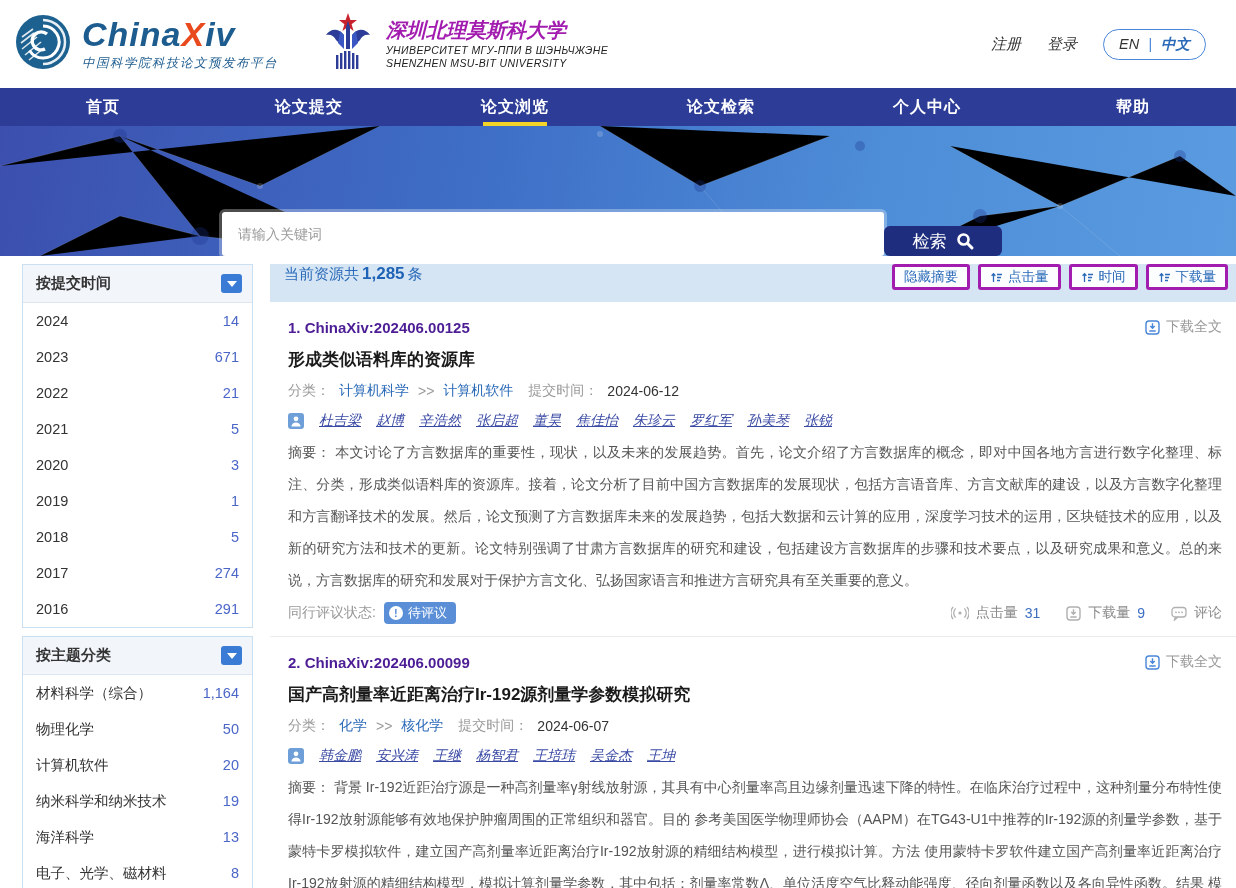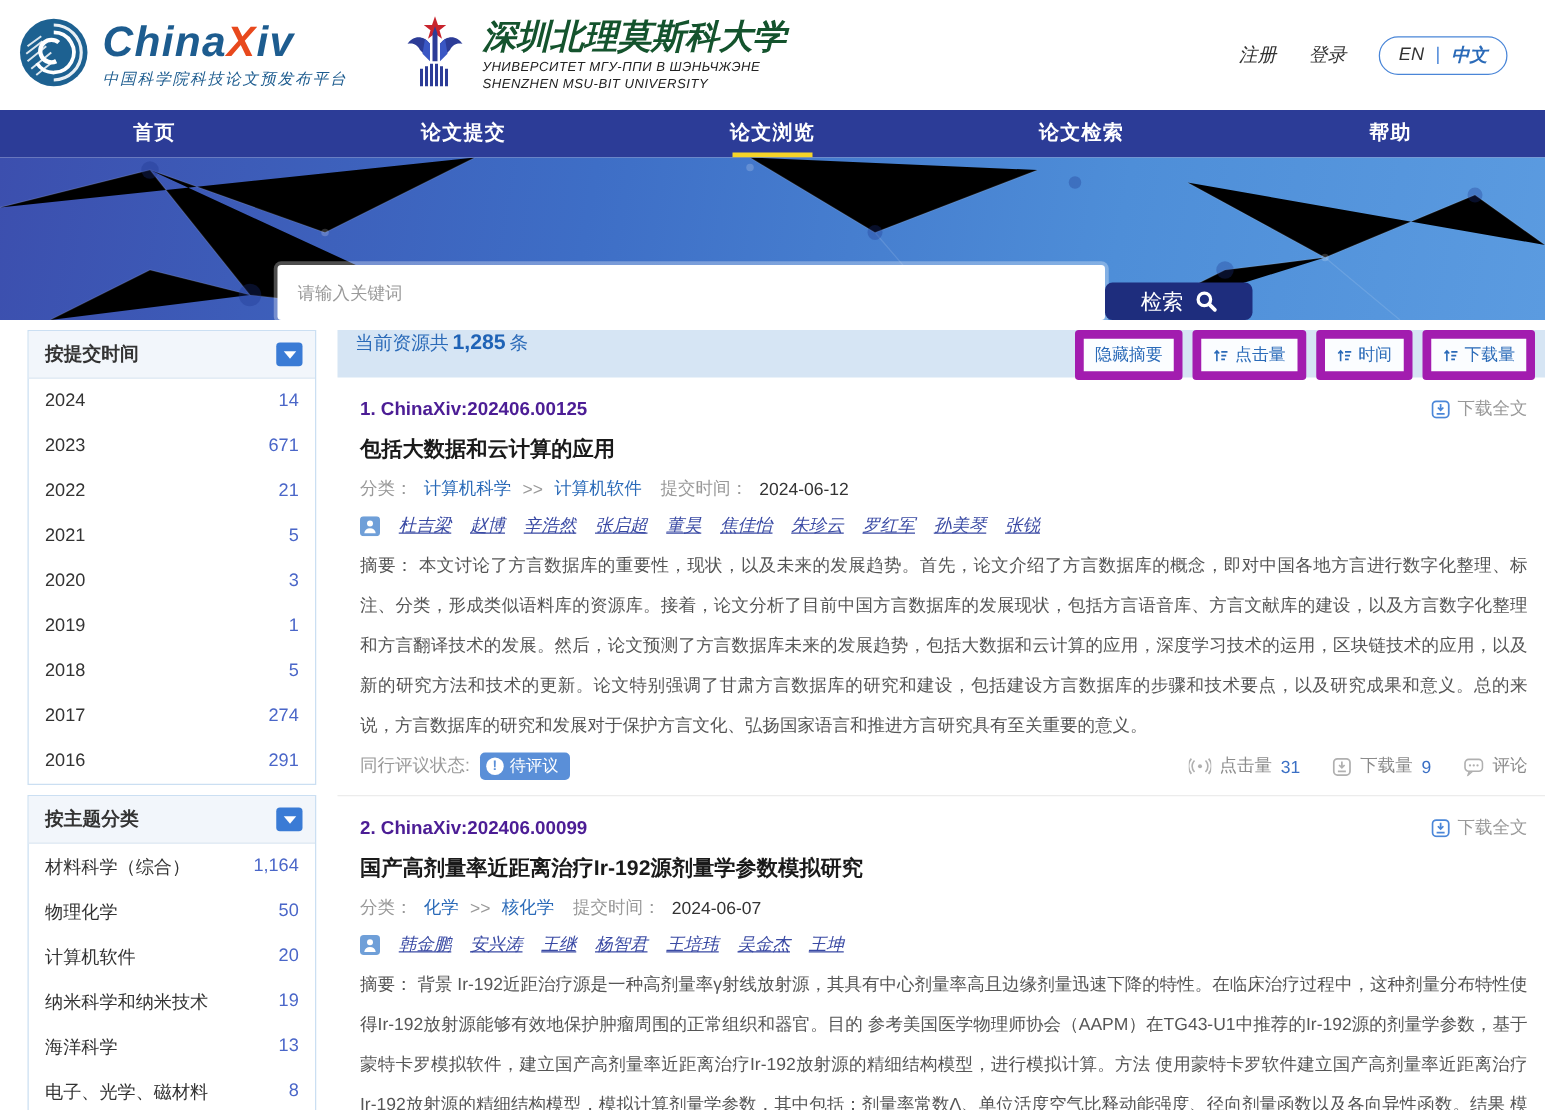--- a/index.html
+++ b/index.html
@@ -8,21 +8,21 @@
 
   
   .header { height:88px; display:flex; align-items:center; padding:0 30px 0 14px; background:#fff;font-style:italic; }
   .logo-block { display:flex; align-items:center; gap:10px; cursor:pointer; }
   .logo-text-wrap { display:flex; flex-direction:column; }
   .logo-title { font-size:34px; font-weight:600; color:#1d5c8f; letter-spacing:1px; line-height:1; }
   .logo-title .x { color:#e8491d; }
   .logo-sub { font-size:12.5px; color:#1d5c8f; margin-top:4px; letter-spacing:1.5px; }
   .uni-block { display:flex; align-items:center; gap:12px; margin-left:44px; cursor:pointer; }
   .uni-text { display:flex; flex-direction:column; }
-  .uni-cn { font-family:"Liberation Serif","DejaVu Serif",serif; font-size:27px; font-weight:700; color:#14532d; line-height:1.1; }
+  .uni-cn { font-family:"Liberation Serif","DejaVu Serif",serif; font-size:20px; font-weight:700; color:#a21caf; line-height:1.1; }
   .uni-ru { font-size:10.5px; color:#222; margin-top:3px; letter-spacing:.4px; }
   .uni-en { font-size:10.5px; color:#222; margin-top:1px; letter-spacing:.4px; }
   .header-right { margin-left:auto; display:flex; align-items:center; gap:26px; font-size:15px; color:#333; }
   .hlink { cursor:pointer; }
   .lang-pill { border:1px solid #4a86d8; border-radius:999px; padding:5px 15px; display:flex; gap:9px; font-size:14.5px; cursor:pointer; align-items:center; }
   .lang-en { color:#333; }
   .lang-sep { color:#4a86d8; }
   .lang-zh { color:#2a6ab8; font-weight:700; }
 
   
@@ -52,21 +52,21 @@
   .tri-down { width:0; height:0; border:5px solid transparent; border-top:6px solid #fff; margin-top:5px; }
   .side-item { height:36px; display:flex; align-items:center; justify-content:space-between; padding:0 13px;
     font-size:14.5px; color:#333; cursor:pointer; }
   .side-item .count { color:#4a66c8; }
 
   .main { flex:1; min-width:0; }
   .result-bar { height:38px; background:#d6e5f4; display:flex; align-items:flex-start; padding:0 8px 4px 14px; }
   .result-info { color:#2a6ab8; font-size:15px; display:flex; align-items:baseline; }
   .result-count { font-weight:700; font-size:17px; margin:0 3px; color:#1f63b6; }
   .bar-actions { margin-left:auto; display:flex; gap:8px; }
-  .bar-btn { height:40px; background:#fbfdff; border:7px solid #a21caf; border-radius:3px; color:#2a6ab8;
+  .bar-btn { height:26px; background:#fbfdff; border:3px solid #a21caf; border-radius:3px; color:#2a6ab8;
     font-size:13.5px; display:flex; align-items:center; gap:5px; padding:0 9px; cursor:pointer; font-family:inherit; }
 
   .paper { padding:16px 14px 12px 18px; }
   .paper + .paper { border-top:1px solid #ececec; }
   .paper-top { display:flex; justify-content:space-between; align-items:center; }
   .paper-id { color:#4c1d95; font-weight:700; font-size:15px; cursor:pointer; }
   .dl-link { display:flex; gap:6px; color:#999; font-size:14px; cursor:pointer; align-items:center; }
   .paper-title { font-size:17px; font-weight:700; color:#1a1a1a; margin-top:12px; cursor:pointer; }
   .paper-meta { margin-top:11px; font-size:14px; color:#999; display:flex; gap:9px; align-items:center; }
   .meta-link { color:#2a6ab8; cursor:pointer; }
@@ -141,20 +141,21 @@
       <span class="lang-zh">中文</span>
     </span>
   </div>
 </div>
 
 <div class="nav">
   <div class="nav-item">首页</div>
   <div class="nav-item">论文提交</div>
   <div class="nav-item active">论文浏览</div>
   <div class="nav-item">论文检索</div>
+  <div class="nav-item">个人中心</div>
   <div class="nav-item">帮助</div>
 </div>
 
 <div class="banner">
   <svg class="net" width="1236" height="130">
     <g stroke="rgba(255,255,255,0.12)" stroke-width="1">
       <path d="M0 40 L120 10 L260 60 L380 0 M120 10 L200 110 L380 130 M600 0 L700 60 L830 10 M700 60 L760 130 M950 20 L1060 80 L1180 30 L1236 70 M1060 80 L1120 130"></path>
       <path d="M40 130 L120 90 L200 110 M900 130 L980 90 L1060 80"></path>
     </g>
     <g fill="rgba(25,50,140,0.30)">
@@ -317,21 +318,21 @@
         <span class="dl-link">
           <span style="display:flex;">
               <svg width="15" height="15" viewBox="0 0 15 15" fill="none" stroke="#4a86d8" stroke-width="1.4">
                 <rect x="1" y="1" width="13" height="13" rx="3"></rect>
                 <path d="M7.5 3.2v4.6M5.3 6l2.2 2.2L9.7 6M4.3 11h6.4"></path>
               </svg>
             </span>
           <span>下载全文</span>
         </span>
       </div>
-      <div class="paper-title">包括大数据和云计算的应用</div>
+      <div class="paper-title">形成类似语料库的资源库</div>
       <div class="paper-meta">
         <span>分类：</span>
         <span class="meta-link">计算机科学</span>
         <span>&gt;&gt;</span>
         <span class="meta-link">计算机软件</span>
         <span style="margin-left:6px;">提交时间：</span>
         <span class="meta-date">2024-06-12</span>
       </div>
       <div class="paper-authors">
         <span style="display:flex;">

